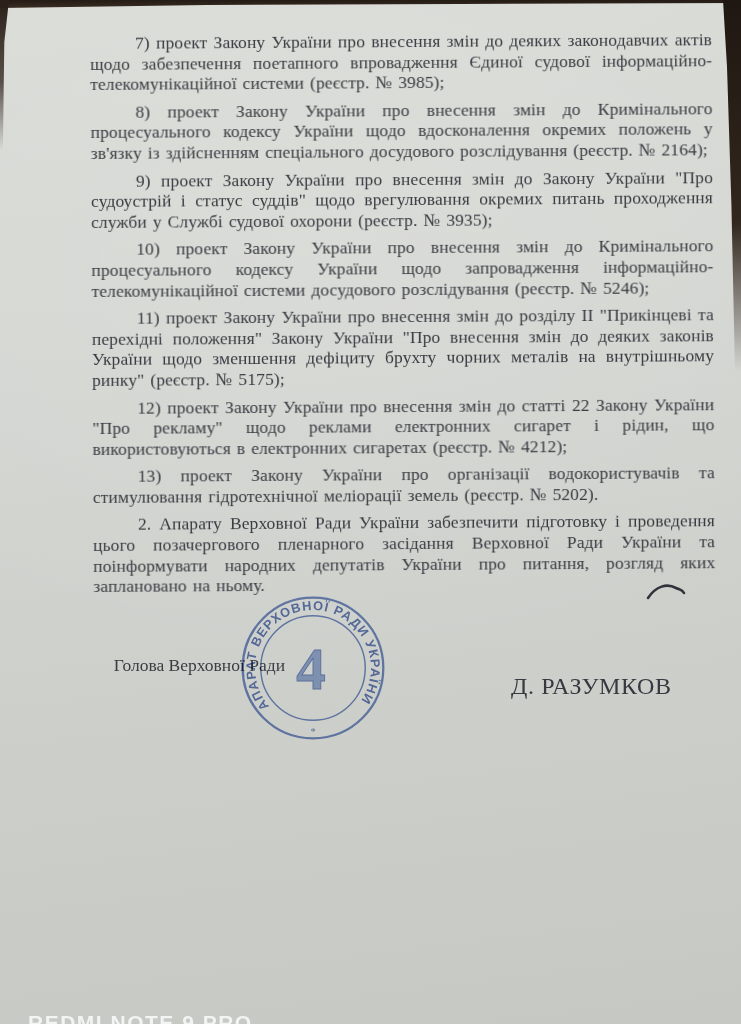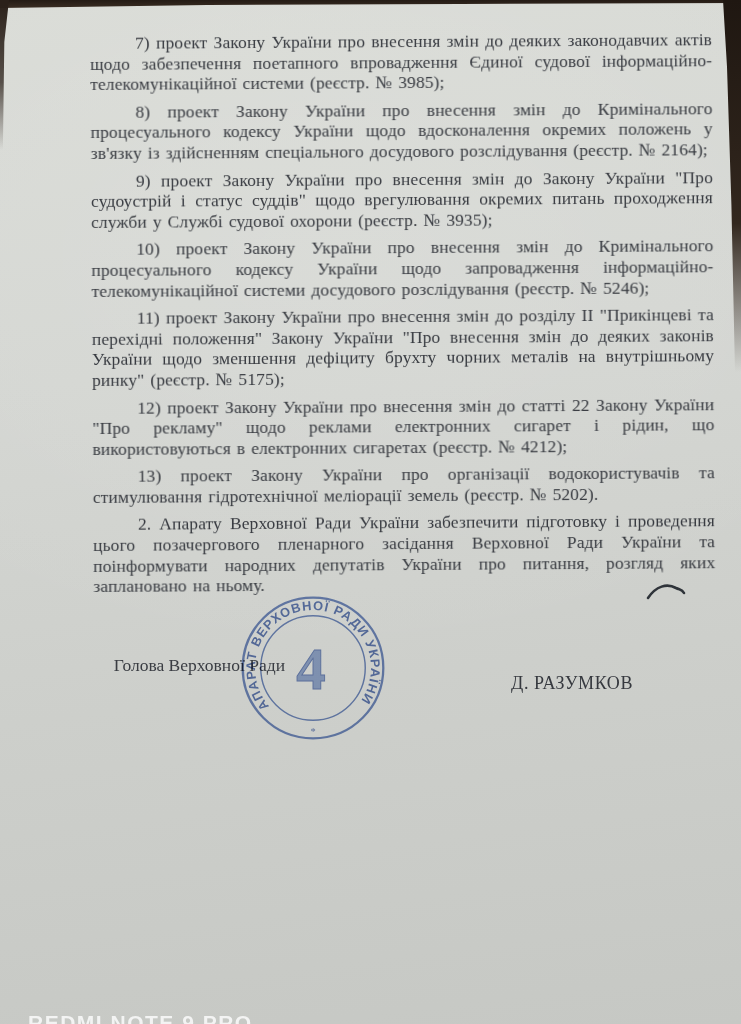--- a/index.html
+++ b/index.html
@@ -50,21 +50,21 @@
   .sig-left {
     position: absolute; left: 113px; top: 655px;
     width: 172px;
     font-size: 17.5px; line-height: 21px;
     color: #3a3d43;
     text-align: right;
     filter: blur(0.25px);
   }
   .sig-name {
     position: absolute; left: 511px; top: 673px;
-    font-size: 18px; letter-spacing: 0.6px;
+    font-size: 24px; letter-spacing: 0.6px;
     color: #36393f;
     filter: blur(0.25px);
   }
   .stamp {
     position: absolute; left: 237px; top: 592px;
     mix-blend-mode: multiply;
   }
   .pen-mark {
     position: absolute; left: 645px; top: 580px;
   }

